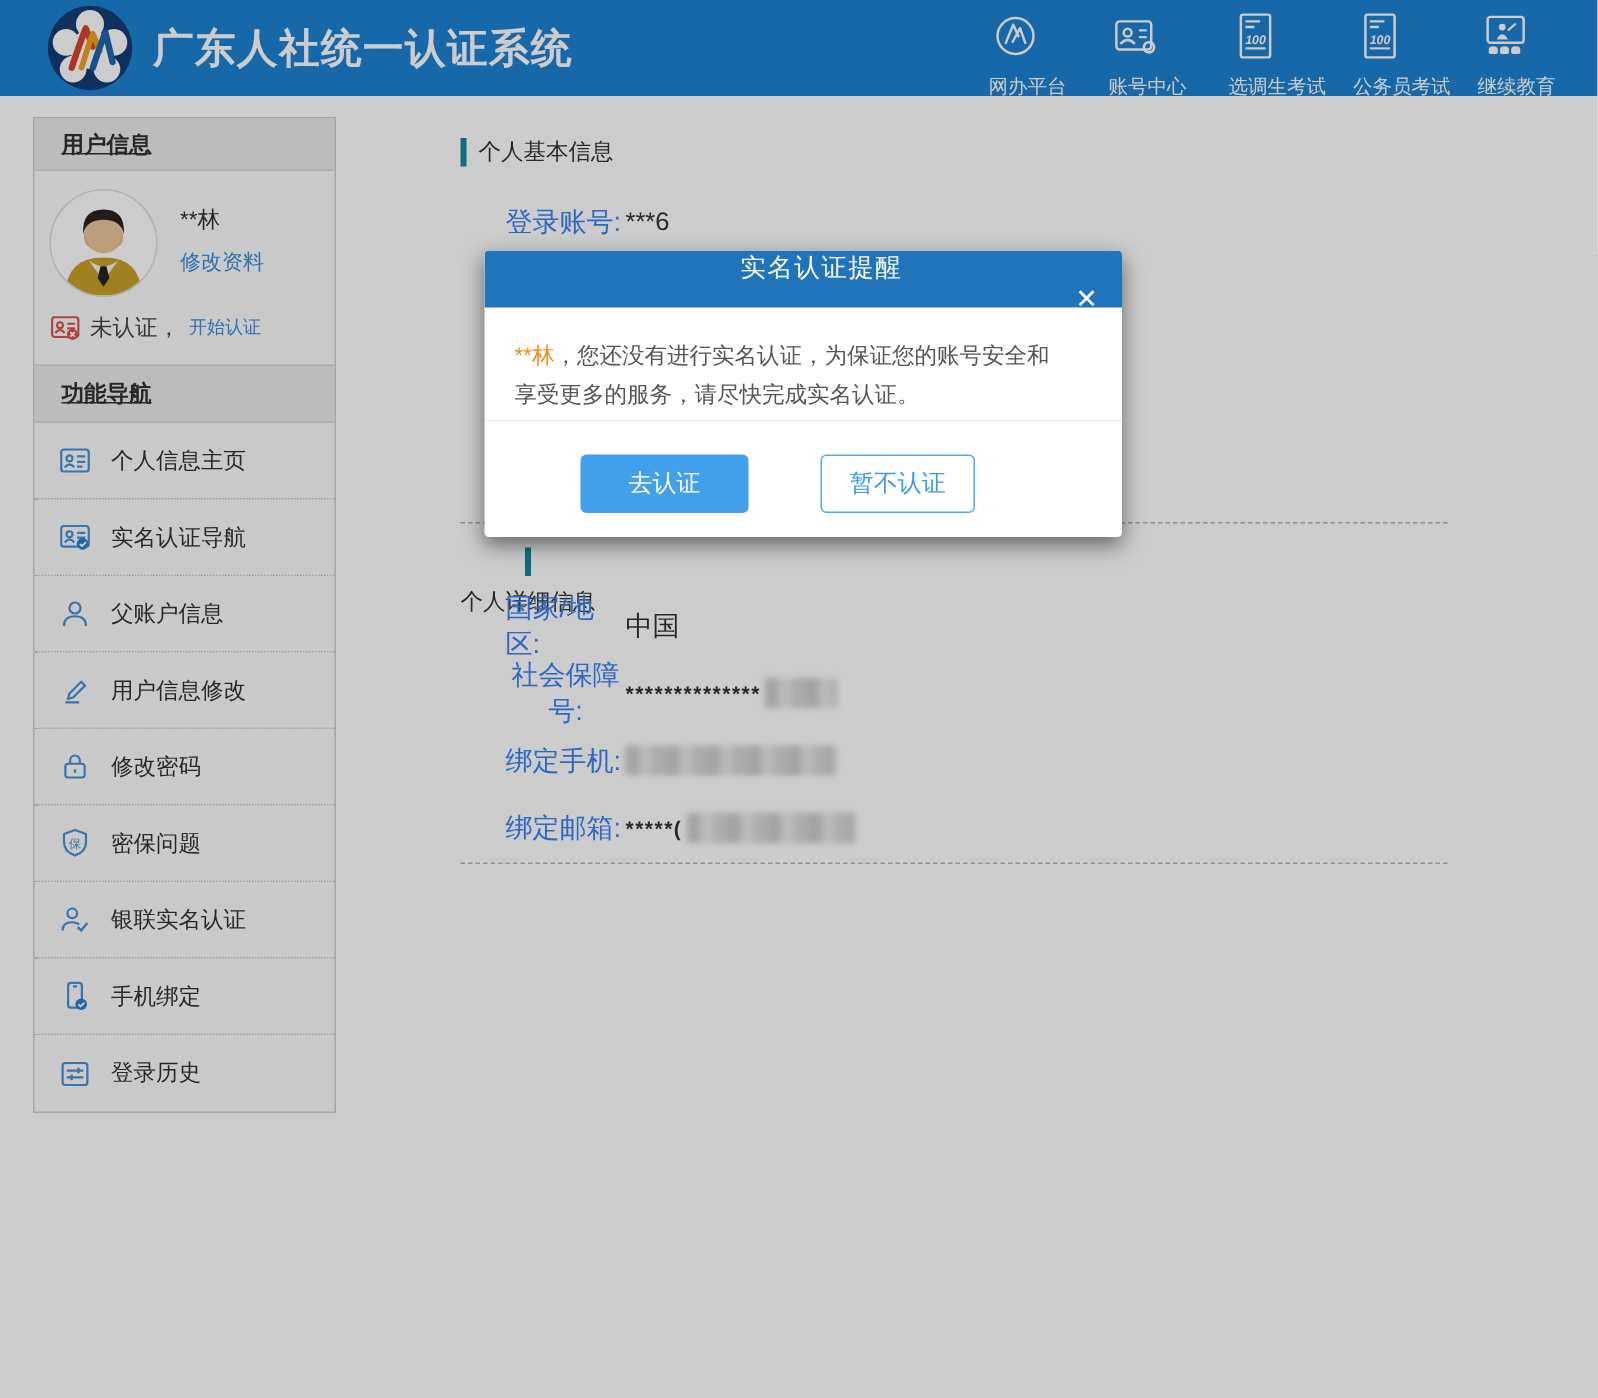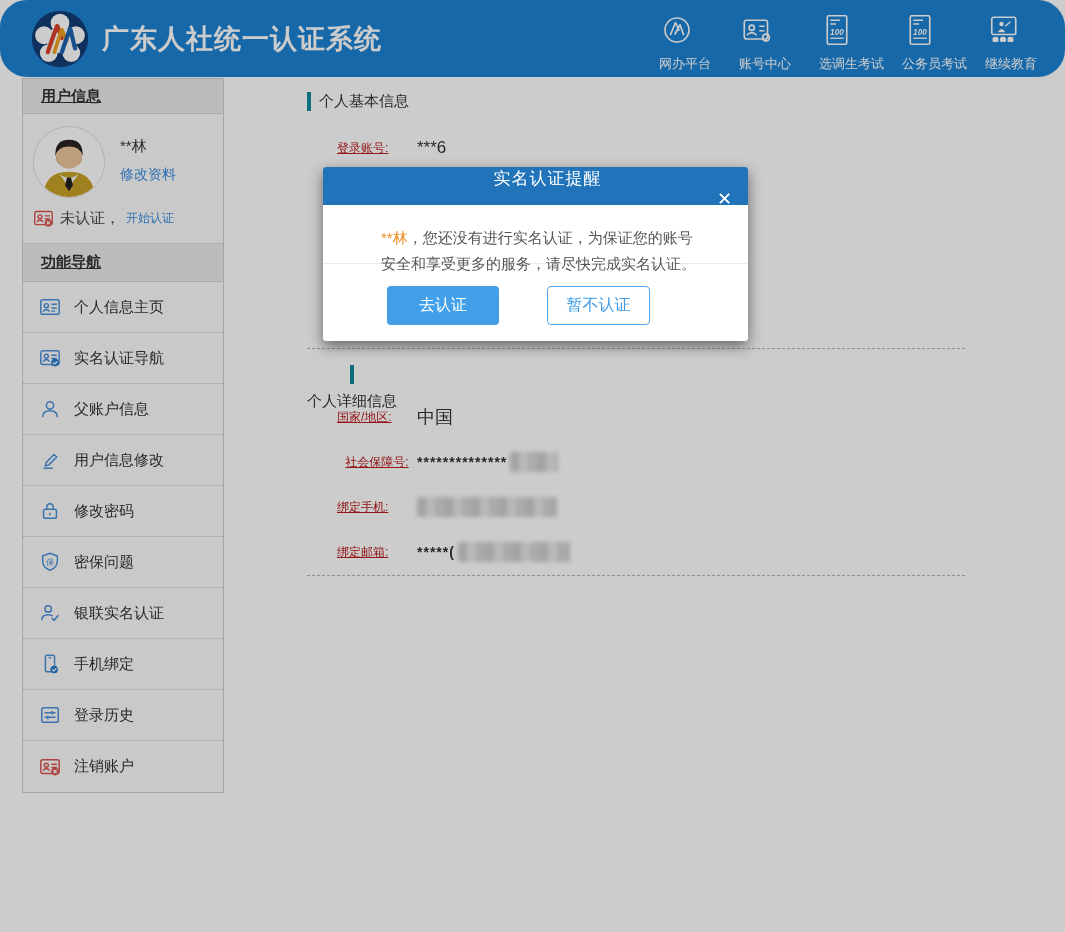--- a/index.html
+++ b/index.html
@@ -4,22 +4,22 @@
 <style>
   * { margin:0; padding:0; box-sizing:border-box; }
   html,body { width:1065px; height:932px; }
   body {
     position:relative; overflow:hidden; background:#ffffff;
     font-family:"Liberation Sans","DejaVu Sans",sans-serif; color:#333;
   }
 
   
   .header {
-    position:absolute; top:0; left:0; width:1065px; height:77px;
-    background:#1d82d2; display:flex; align-items:center; z-index:1;border-radius:27px;
+    position:absolute; top:0; left:0; width:1065px; height:64px;
+    background:#1d82d2; display:flex; align-items:center; z-index:1;
   }
   .logo { width:60px; height:60px; margin-left:30px; flex:0 0 auto; }
   .site-title {
     color:#fff; font-size:27px; font-weight:bold; margin-left:12px;
     letter-spacing:1px; white-space:nowrap;
   }
   .top-nav { margin-left:auto; margin-right:18px; display:flex; gap:18px; }
   .nav-item {
     display:flex; flex-direction:column; align-items:flex-start;
     color:#fff; font-size:13px; min-width:62px; cursor:pointer; padding-top:8px;
@@ -58,21 +58,21 @@
   }
   .menu li:last-child { border-bottom:none; }
   .menu svg { width:22px; height:22px; flex:0 0 auto; }
 
   
   .main { position:absolute; left:305px; top:78px; width:660px; height:700px; z-index:1; }
   .sec-title { position:absolute; left:2px; display:flex; align-items:center; gap:8px; }
   .sec-bar { width:4px; height:19px; background:#128a9c; }
   .sec-text { font-size:15px; color:#333; }
   .info-row { position:absolute; left:32px; display:flex; align-items:center; height:26px; }
-  .info-label { width:80px; font-size:12px; color:#b91c1c; flex:0 0 auto;text-decoration:underline; }
+  .info-label { width:80px; font-size:18px; color:#3b82f6; flex:0 0 auto; }
   .val-lg { font-size:17px; color:#333; }
   .val-xl { font-size:18px; color:#333; }
   .val-stars { font-size:14px; font-weight:bold; color:#333; letter-spacing:1px; margin-right:3px; }
   .blur-block {
     display:inline-block; height:20px; border-radius:2px;
     background:repeating-linear-gradient(90deg,#cdcdcd 0 9px,#e7e7e7 9px 18px,#d6d6d6 18px 27px);
     filter:blur(2px); vertical-align:middle;
   }
   .dash { position:absolute; left:2px; width:658px; border-top:1px dashed #b3b3b3; }
 
@@ -84,21 +84,21 @@
     box-shadow:0 5px 14px rgba(0,0,0,0.5);
   }
   .modal-header {
     height:38px; background:#2174b9; display:flex; align-items:center;
     padding:0 16px 0 40px;
     flex-direction:column;
   }
   .modal-title { color:#fff; font-size:17px; letter-spacing:1px; }
   .modal-close { margin-left:auto; color:#fff; font-size:18px; cursor:pointer; line-height:1; }
   .modal-body {
-    padding:20px 42px 0 58px; height:59px; font-size:15px; color:#555;
+    padding:20px 42px 0 20px; height:76px; font-size:15px; color:#555;
     line-height:26px; border-bottom:1px solid #ececec;
   }
   .hl-orange { color:#ef8c1e; }
   .modal-footer { position:relative; height:77px; }
   .btn { position:absolute; top:22px; height:39px; font-size:16px; border-radius:4px; cursor:pointer;
          font-family:"Liberation Sans","DejaVu Sans",sans-serif; }
   .btn-primary { left:64px; width:112px; background:#42a0ea; color:#fff; border:none; }
   .btn-ghost { left:224px; width:103px; background:#fff; color:#3d9ae5; border:1px solid #53a8ed; }
 
   svg { display:block; }
@@ -285,31 +285,20 @@
       <span>手机绑定</span>
     </li>
     <li>
       <svg viewBox="0 0 24 24" fill="none" stroke="#4a90d9" stroke-width="1.6">
         <rect x="3" y="4" width="18" height="16" rx="2"></rect>
         <path d="M6,9.5 h12 M6,14.5 h12"></path>
         <path d="M14.5,7.5 v4 M9.5,12.5 v4" stroke-width="1.8"></path>
       </svg>
       <span>登录历史</span>
     </li>
-    <li>
-      <svg viewBox="0 0 24 24" fill="none" stroke="#d9534f" stroke-width="1.6">
-        <rect x="2" y="4" width="20" height="15" rx="2"></rect>
-          <circle cx="8" cy="10" r="2.2"></circle>
-        <path d="M4.5,16 q3.5,-4.5 7,0"></path>
-          <path d="M13.5,9 h6 M13.5,12.5 h6"></path>
-        <circle cx="17.5" cy="17" r="4.2" fill="#d9534f" stroke="none"></circle>
-        <path d="M15.8,15.3 l3.4,3.4 M19.2,15.3 l-3.4,3.4" stroke="#fff" stroke-width="1.4"></path>
-      </svg>
-      <span>注销账户</span>
-    </li>
   </ul>
 </div>
 
 <div class="main">
   <div class="sec-title" style="top:14px;">
     <div class="sec-bar"></div>
     <div class="sec-text">个人基本信息</div>
   </div>
 
   <div class="info-row" style="top:57px;">

